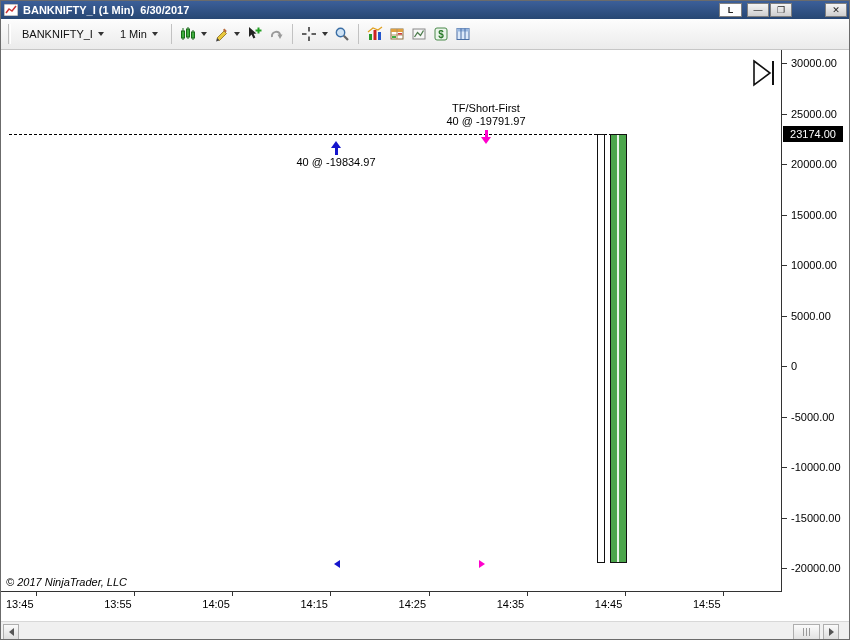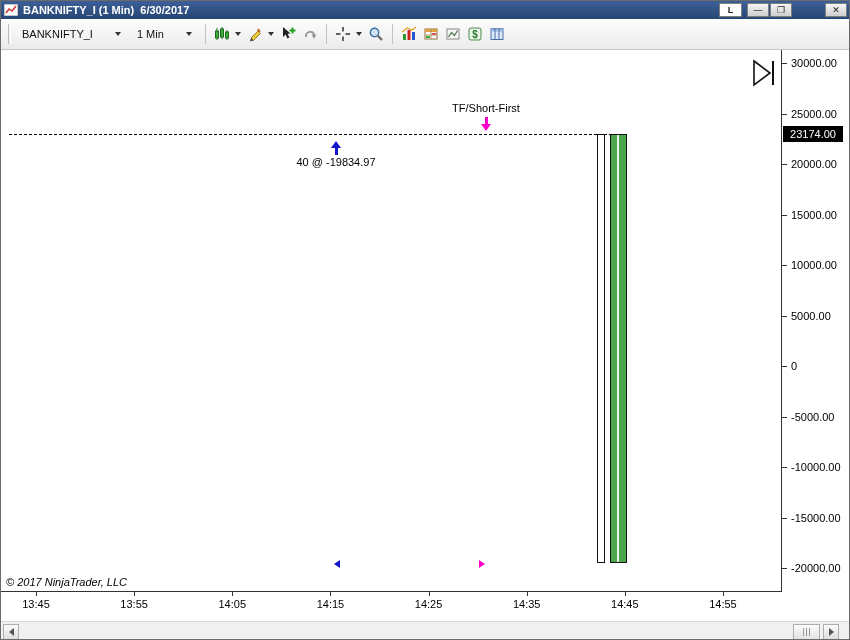--- a/index.html
+++ b/index.html
@@ -28,21 +28,21 @@
   .btn-close { left:824px; }
   
   .toolbar {
     position:absolute; left:0; top:18px; width:850px; height:31px;
     background:linear-gradient(#fdfdfd,#ebebeb); border-bottom:1px solid #c6c6c6;
     display:flex; align-items:center; padding-left:4px;
   }
   .tb-sep { width:1px; height:20px; background:#c2c2c2; margin:0 5px; }
   .tb-grip { width:3px; height:20px; border-left:1px solid #bbb; border-right:1px solid #fff; margin:0 3px; }
   .tb-drop {
-    display:flex; align-items:center; gap:22px; padding:3px 7px; font-size:11px;
+    display:flex; align-items:center; gap:5px; padding:3px 7px; font-size:11px;
     color:#111; border:1px solid transparent; border-radius:2px; cursor:default;
   }
   .caret { width:0; height:0; border-left:3px solid transparent; border-right:3px solid transparent; border-top:4px solid #333; }
   .tb-icon {
     width:22px; height:22px; display:flex; align-items:center; justify-content:center;
     border:1px solid transparent; border-radius:2px; cursor:default;
   }
   .tb-icon svg { display:block; }
   .tb-icon-combo { display:flex; align-items:center; gap:2px; padding-right:3px; }
   
@@ -67,21 +67,21 @@
   .mini-right { position:absolute; left:478px; top:510px; width:0; height:0;
     border-top:4px solid transparent; border-bottom:4px solid transparent; border-left:6px solid var(--down-arrow); }
   .copyright { position:absolute; left:5px; bottom:3px; font-size:11px; color:#000;font-style:italic; }
   .go-to-end { position:absolute; left:750px; top:8px; }
   
   .y-axis { position:absolute; left:781px; top:49px; width:69px; height:571px; background:#fff; font-size:11px; color:#000; }
   .y-tick-label { position:absolute; left:9px; line-height:14px; white-space:nowrap; }
   .y-tick-mark { position:absolute; left:0; width:5px; height:1px; background:#333; }
   .price-badge { position:absolute; left:1px; top:76px; width:60px; height:16px; background:var(--badge-bg); color:#fff; font-size:11px; line-height:16px; text-align:center; }
   .x-axis { position:absolute; left:0; top:591px; width:781px; height:29px; background:#fff; font-size:11px; color:#000; }
-  .x-tick-label { position:absolute; top:6px; width:60px; text-align:center; }
+  .x-tick-label { position:absolute; top:6px; width:60px; text-align:left; }
   .x-tick-mark { position:absolute; top:0; width:1px; height:4px; background:#333; }
   
   .hscroll { position:absolute; left:0; top:620px; width:850px; height:20px; background:#f0f0f0; border-top:1px solid #d8d8d8; }
   .sb-btn { position:absolute; top:2px; width:16px; height:16px; background:linear-gradient(#fafafa,#dedede); border:1px solid #aeaeae; display:flex; align-items:center; justify-content:center; cursor:default; }
   .sb-left { left:2px; }
   .sb-right { left:822px; }
   .tri-left { width:0; height:0; border-top:4px solid transparent; border-bottom:4px solid transparent; border-right:5px solid #555; }
   .tri-right { width:0; height:0; border-top:4px solid transparent; border-bottom:4px solid transparent; border-left:5px solid #555; }
   .sb-thumb { position:absolute; left:792px; top:2px; width:27px; height:16px; background:linear-gradient(#fbfbfb,#e2e2e2); border:1px solid #aeaeae; display:flex; align-items:center; justify-content:center; gap:2px; cursor:default; }
   .sb-thumb i { display:block; width:1px; height:8px; background:#9a9a9a; }
@@ -223,20 +223,21 @@
   </div>
 
   <div class="chart">
     <div class="dashed-line"></div>
 
     <div class="bar-outline"></div>
     <div class="bar-green"></div>
 
     <div class="annotation anno-short">
       <div>TF/Short-First</div>
+      <div>40 @ -19791.97</div>
       <div class="arrow">
         <div class="shaft-down"></div>
           <div class="head-down"></div>
       </div>
     </div>
 
     <div class="annotation anno-exit">
       <div class="arrow">
         <div class="head-up"></div>
           <div class="shaft-up"></div>

